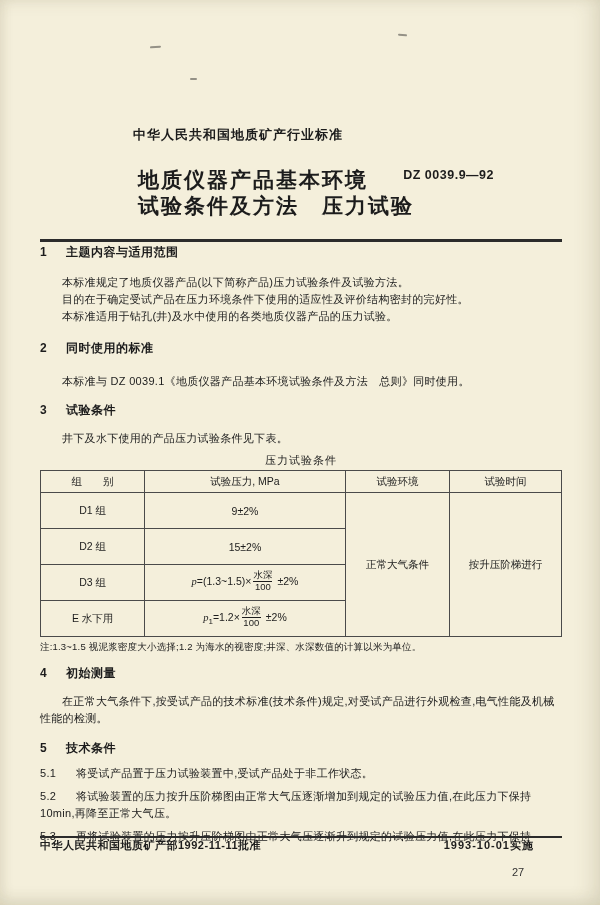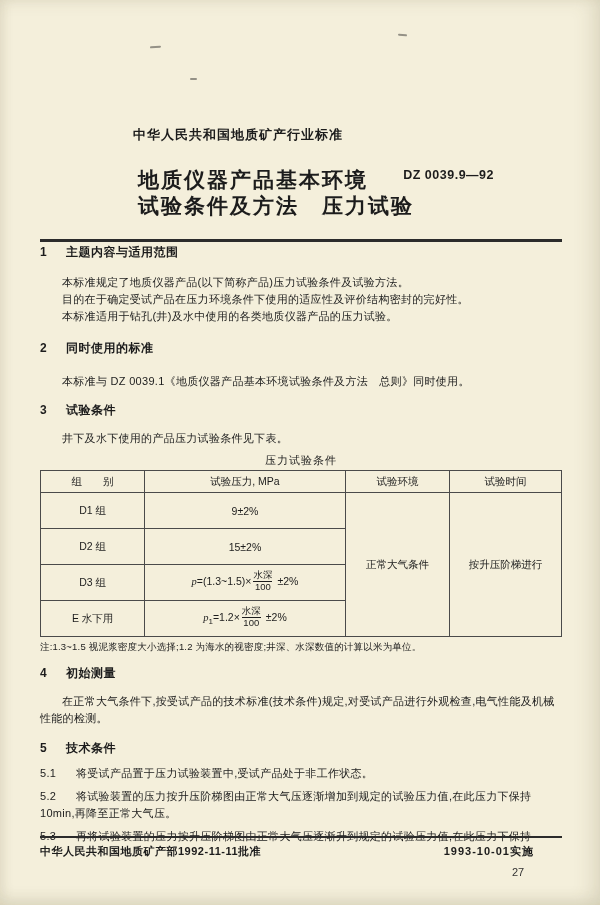--- a/index.html
+++ b/index.html
@@ -72,21 +72,20 @@
   .sec4-h { margin-top:12px; }
   .sec4-p { margin-top:11px; }
   .sec5-h { margin-top:13px; }
   .items { margin-top:8px; }
   .item { font-size:11px; line-height:17px; margin-bottom:6px; letter-spacing:0.3px; }
   .item-num { display:inline-block; min-width:26px; margin-right:10px; }
 
   .footer {
     position:absolute; left:40px; right:38px; top:836px;
     border-top:2.5px solid var(--rule,#2b2b2b);
-    padding-top:6px;
     display:flex; justify-content:space-between; align-items:baseline;
   }
   .footer-left { font-size:11px; font-weight:bold; letter-spacing:0.5px; }
   .footer-right { font-size:11px; font-weight:bold; letter-spacing:1px; margin-right:28px; }
   .page-num { position:absolute; top:866px; left:512px; font-size:11px; color:#333; }
 </style>
 </head>
 <body>
 
 <div class="page">

